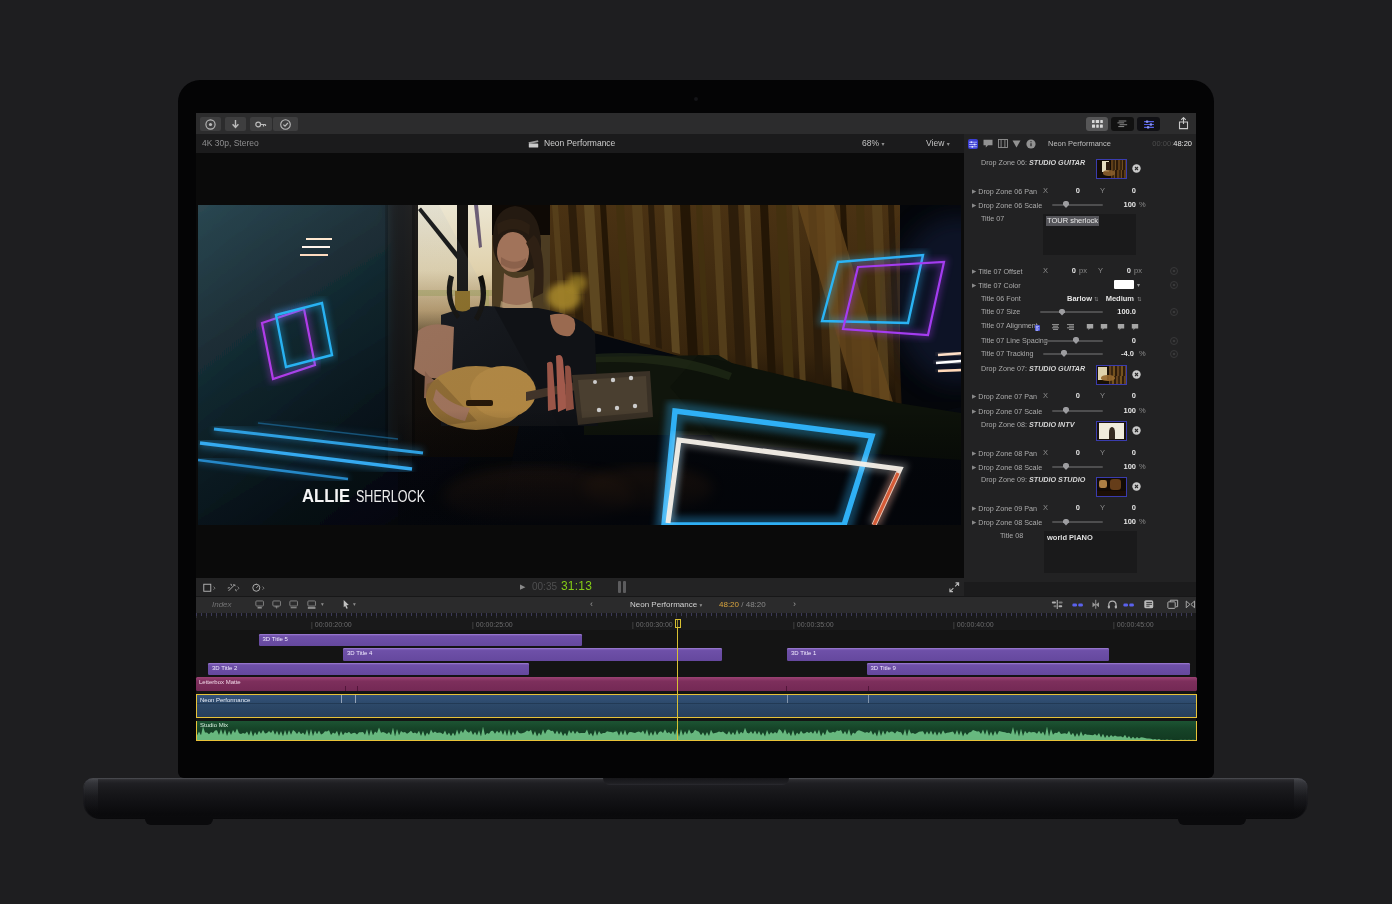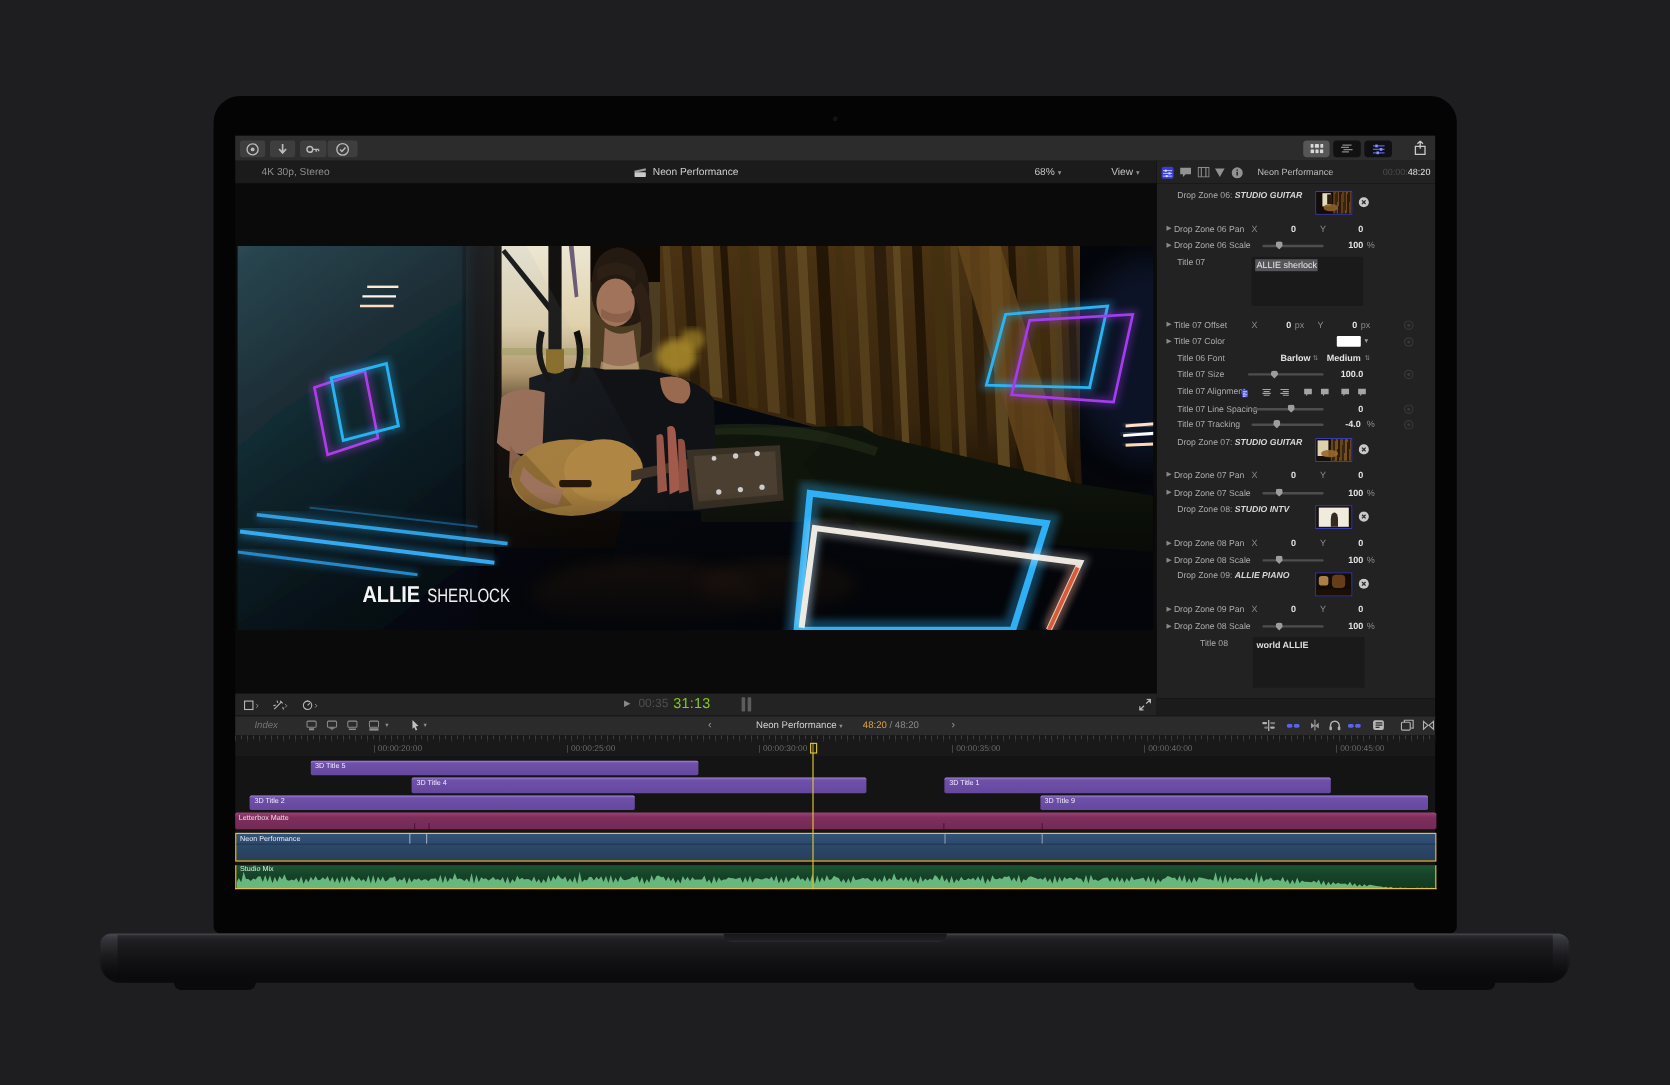--- a/index.html
+++ b/index.html
@@ -67,21 +67,21 @@
         <rect x="3.6" y="7.6" width="2.6" height="2.8"></rect>
       </g>
     </svg>
   </div>
 <div style="position:absolute;left:1173px;top:115px;width:20px;height:17px;display:flex;align-items:center;justify-content:center;">
     <svg width="11" height="13" viewBox="0 0 11 13">
       <path d="M1.5 5h8v6.6h-8z M5.5 7V0.8 M3.2 2.8 5.5 0.6 7.8 2.8" fill="none" stroke="#c9c9c9" stroke-width="1.1"></path>
     </svg>
   </div>
 <div style="position:absolute;left:196px;top:134px;width:768px;height:19px;background:#1b1b1c;"></div>
-<div style="position:absolute;left:202px;top:134px;width:160px;height:19px;color:#8f8f90;font-size:8.5px;line-height:19px;margin-left:16px;">4K 30p, Stereo</div>
+<div style="position:absolute;left:202px;top:134px;width:160px;height:19px;color:#8f8f90;font-size:8.5px;line-height:19px;">4K 30p, Stereo</div>
 <div style="position:absolute;left:528px;top:139px;width:11px;height:9px;">
     <svg width="11" height="9" viewBox="0 0 11 9">
       <path d="M0.5 3.2 10 1.2 10.4 3 1 5z" fill="#9a9a9a"></path>
       <rect x="0.8" y="4.6" width="9.4" height="3.8" rx="0.5" fill="#cacaca"></rect>
     </svg>
   </div>
 <div style="position:absolute;left:544px;top:134px;width:120px;height:19px;color:#cecece;font-size:8.5px;line-height:19px;">Neon Performance</div>
 <div style="position:absolute;left:862px;top:134px;width:60px;height:19px;color:#c3c3c3;font-size:8.5px;line-height:19px;">68% <span style="font-size:6px;color:#909090">▾</span></div>
 <div style="position:absolute;left:926px;top:134px;width:60px;height:19px;color:#c3c3c3;font-size:8.5px;line-height:19px;">View <span style="font-size:6px;color:#909090">▾</span></div>
 <div style="position:absolute;left:964px;top:134px;width:232px;height:19px;background:#222223;"></div>
@@ -330,21 +330,21 @@
 <div style="position:absolute;left:1062px;top:185.5px;width:18px;height:10px;color:#e3e3e3;font-size:7.5px;font-weight:bold;line-height:10px;text-align:right;white-space:nowrap;">0</div>
 <div style="position:absolute;left:1100px;top:185.5px;width:10px;height:10px;color:#8b8b8b;font-size:7.5px;line-height:10px;">Y</div>
 <div style="position:absolute;left:1118px;top:185.5px;width:18px;height:10px;color:#e3e3e3;font-size:7.5px;font-weight:bold;line-height:10px;text-align:right;white-space:nowrap;">0</div>
 <div style="position:absolute;left:972px;top:199.5px;width:120px;height:10px;color:#ababab;font-size:7.2px;line-height:10px;white-space:nowrap;"><span style="display:inline-block;color:#8a8a8a;font-size:5.5px;vertical-align:1px;">▶</span>&nbsp;Drop Zone 06 Scale</div>
 <div style="position:absolute;left:1052px;top:203.5px;width:51px;height:2px;background:#4e4e4f;border-radius:1px;"></div>
 <div style="position:absolute;left:1063px;top:201.0px;width:6px;height:7px;background:#9d9da0;border-radius:40% 40% 50% 50%;clip-path:polygon(0 0,100% 0,100% 55%,50% 100%,0 55%);"></div>
 <div style="position:absolute;left:1118px;top:199.5px;width:18px;height:10px;color:#e3e3e3;font-size:7.5px;font-weight:bold;line-height:10px;text-align:right;white-space:nowrap;">100</div>
 <div style="position:absolute;left:1139px;top:199.5px;width:10px;height:10px;color:#8b8b8b;font-size:7.5px;line-height:10px;">%</div>
 <div style="position:absolute;left:981px;top:214px;width:60px;height:10px;color:#ababab;font-size:7.2px;line-height:10px;white-space:nowrap;">Title 07</div>
 <div style="position:absolute;left:1043px;top:214px;width:93px;height:41px;background:#1a1a1b;">
-    <span style="background:#55555a;color:#e8e8e8;font-size:7.5px;line-height:10px;position:absolute;left:3px;top:2px;padding:0 1px;white-space:nowrap;">ALLIE sherlock</span>
+    <span style="background:#55555a;color:#e8e8e8;font-size:7.5px;line-height:10px;position:absolute;left:3px;top:2px;padding:0 1px;white-space:nowrap;">TOUR sherlock</span>
   </div>
 <div style="position:absolute;left:972px;top:266px;width:120px;height:10px;color:#ababab;font-size:7.2px;line-height:10px;white-space:nowrap;"><span style="display:inline-block;color:#8a8a8a;font-size:5.5px;vertical-align:1px;">▶</span>&nbsp;Title 07 Offset</div>
 <div style="position:absolute;left:1043px;top:266px;width:10px;height:10px;color:#8b8b8b;font-size:7.5px;line-height:10px;">X</div>
 <div style="position:absolute;left:1058px;top:266px;width:18px;height:10px;color:#e3e3e3;font-size:7.5px;font-weight:bold;line-height:10px;text-align:right;white-space:nowrap;">0</div>
 <div style="position:absolute;left:1079px;top:266px;width:14px;height:10px;color:#8b8b8b;font-size:7.5px;line-height:10px;">px</div>
 <div style="position:absolute;left:1098px;top:266px;width:10px;height:10px;color:#8b8b8b;font-size:7.5px;line-height:10px;">Y</div>
 <div style="position:absolute;left:1113px;top:266px;width:18px;height:10px;color:#e3e3e3;font-size:7.5px;font-weight:bold;line-height:10px;text-align:right;white-space:nowrap;">0</div>
 <div style="position:absolute;left:1134px;top:266px;width:14px;height:10px;color:#8b8b8b;font-size:7.5px;line-height:10px;">px</div>
 <div style="position:absolute;left:1170px;top:267px;width:9px;height:9px;">
     <svg width="8" height="8" viewBox="0 0 8 8">
@@ -477,21 +477,21 @@
 <div style="position:absolute;left:972px;top:447.5px;width:120px;height:10px;color:#ababab;font-size:7.2px;line-height:10px;white-space:nowrap;"><span style="display:inline-block;color:#8a8a8a;font-size:5.5px;vertical-align:1px;">▶</span>&nbsp;Drop Zone 08 Pan</div>
 <div style="position:absolute;left:1043px;top:447.5px;width:10px;height:10px;color:#8b8b8b;font-size:7.5px;line-height:10px;">X</div>
 <div style="position:absolute;left:1062px;top:447.5px;width:18px;height:10px;color:#e3e3e3;font-size:7.5px;font-weight:bold;line-height:10px;text-align:right;white-space:nowrap;">0</div>
 <div style="position:absolute;left:1100px;top:447.5px;width:10px;height:10px;color:#8b8b8b;font-size:7.5px;line-height:10px;">Y</div>
 <div style="position:absolute;left:1118px;top:447.5px;width:18px;height:10px;color:#e3e3e3;font-size:7.5px;font-weight:bold;line-height:10px;text-align:right;white-space:nowrap;">0</div>
 <div style="position:absolute;left:972px;top:461.5px;width:120px;height:10px;color:#ababab;font-size:7.2px;line-height:10px;white-space:nowrap;"><span style="display:inline-block;color:#8a8a8a;font-size:5.5px;vertical-align:1px;">▶</span>&nbsp;Drop Zone 08 Scale</div>
 <div style="position:absolute;left:1052px;top:465.5px;width:51px;height:2px;background:#4e4e4f;border-radius:1px;"></div>
 <div style="position:absolute;left:1063px;top:463.0px;width:6px;height:7px;background:#9d9da0;border-radius:40% 40% 50% 50%;clip-path:polygon(0 0,100% 0,100% 55%,50% 100%,0 55%);"></div>
 <div style="position:absolute;left:1118px;top:461.5px;width:18px;height:10px;color:#e3e3e3;font-size:7.5px;font-weight:bold;line-height:10px;text-align:right;white-space:nowrap;">100</div>
 <div style="position:absolute;left:1139px;top:461.5px;width:10px;height:10px;color:#8b8b8b;font-size:7.5px;line-height:10px;">%</div>
-<div style="position:absolute;left:981px;top:475px;width:120px;height:10px;color:#ababab;font-size:7.2px;line-height:10px;white-space:nowrap;">Drop Zone 09:&nbsp;<span style="font-weight:bold;font-style:italic;color:#d6d6d6;">ALLIE PIANO</span></div>
+<div style="position:absolute;left:981px;top:475px;width:120px;height:10px;color:#ababab;font-size:7.2px;line-height:10px;white-space:nowrap;">Drop Zone 09:&nbsp;<span style="font-weight:bold;font-style:italic;color:#d6d6d6;">STUDIO STUDIO</span></div>
 <div style="position:absolute;left:1096px;top:477px;width:31px;height:20px;background:#000;border:1px solid #3a3cae;box-sizing:border-box;">
     <div style="position:absolute;inset:0;background:#120b06;"></div>
     <div style="position:absolute;left:8%;top:12%;width:28%;height:44%;background:#c89450;opacity:0.85;border-radius:30%;filter:blur(0.5px);"></div>
     <div style="position:absolute;left:44%;top:8%;width:40%;height:56%;background:#7a4a1e;opacity:0.8;border-radius:30%;filter:blur(0.5px);"></div>
     <div style="position:absolute;left:0;bottom:0;width:100%;height:28%;background:#1c0f06;"></div>
   </div>
 <div style="position:absolute;left:1132px;top:482px;width:9px;height:9px;">
     <svg width="9" height="9" viewBox="0 0 9 9">
       <circle cx="4.5" cy="4.5" r="4.2" fill="#c9c9c9"></circle>
       <path d="M3 3l3 3M6 3 3 6" stroke="#2a2a2a" stroke-width="1.1"></path>
@@ -502,21 +502,21 @@
 <div style="position:absolute;left:1062px;top:503px;width:18px;height:10px;color:#e3e3e3;font-size:7.5px;font-weight:bold;line-height:10px;text-align:right;white-space:nowrap;">0</div>
 <div style="position:absolute;left:1100px;top:503px;width:10px;height:10px;color:#8b8b8b;font-size:7.5px;line-height:10px;">Y</div>
 <div style="position:absolute;left:1118px;top:503px;width:18px;height:10px;color:#e3e3e3;font-size:7.5px;font-weight:bold;line-height:10px;text-align:right;white-space:nowrap;">0</div>
 <div style="position:absolute;left:972px;top:517px;width:120px;height:10px;color:#ababab;font-size:7.2px;line-height:10px;white-space:nowrap;"><span style="display:inline-block;color:#8a8a8a;font-size:5.5px;vertical-align:1px;">▶</span>&nbsp;Drop Zone 08 Scale</div>
 <div style="position:absolute;left:1052px;top:521px;width:51px;height:2px;background:#4e4e4f;border-radius:1px;"></div>
 <div style="position:absolute;left:1063px;top:518.5px;width:6px;height:7px;background:#9d9da0;border-radius:40% 40% 50% 50%;clip-path:polygon(0 0,100% 0,100% 55%,50% 100%,0 55%);"></div>
 <div style="position:absolute;left:1118px;top:517px;width:18px;height:10px;color:#e3e3e3;font-size:7.5px;font-weight:bold;line-height:10px;text-align:right;white-space:nowrap;">100</div>
 <div style="position:absolute;left:1139px;top:517px;width:10px;height:10px;color:#8b8b8b;font-size:7.5px;line-height:10px;">%</div>
 <div style="position:absolute;left:981px;top:531px;width:60px;height:10px;color:#ababab;font-size:7.2px;line-height:10px;white-space:nowrap;margin-left:19px;">Title 08</div>
 <div style="position:absolute;left:1044px;top:531px;width:93px;height:42px;background:#1a1a1b;">
-    <span style="color:#dedede;font-size:7.5px;font-weight:bold;line-height:10px;position:absolute;left:3px;top:2px;white-space:nowrap;">world ALLIE</span>
+    <span style="color:#dedede;font-size:7.5px;font-weight:bold;line-height:10px;position:absolute;left:3px;top:2px;white-space:nowrap;">world PIANO</span>
   </div>
 <div style="position:absolute;left:196px;top:596px;width:1000px;height:17px;background:#2b2b2c;"></div>
 <div style="position:absolute;left:196px;top:596px;width:1000px;height:1px;background:#171718;"></div>
 <div style="position:absolute;left:212px;top:596px;width:40px;height:17px;color:#737374;font-size:8px;line-height:17px;font-style:italic;">Index</div>
 <div style="position:absolute;left:255px;top:600px;width:11px;height:10px;">
     <svg width="11" height="9.5" viewBox="0 0 13 11">
       <rect x="1" y="1" width="9" height="6" rx="1" fill="none" stroke="#8d8d8d" stroke-width="1"></rect>
       <rect x="3" y="8" width="5" height="2" fill="#8d8d8d"></rect>
     </svg>
   </div>

